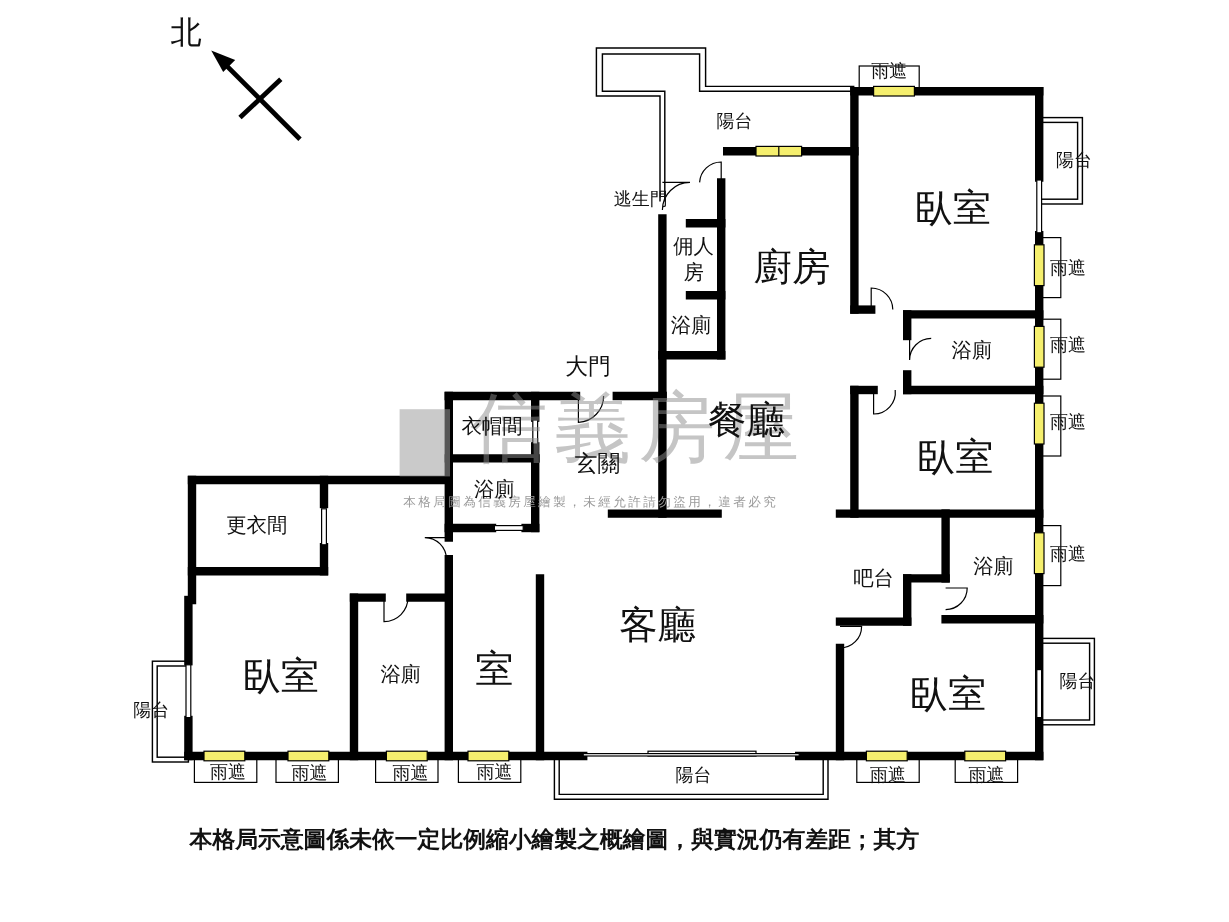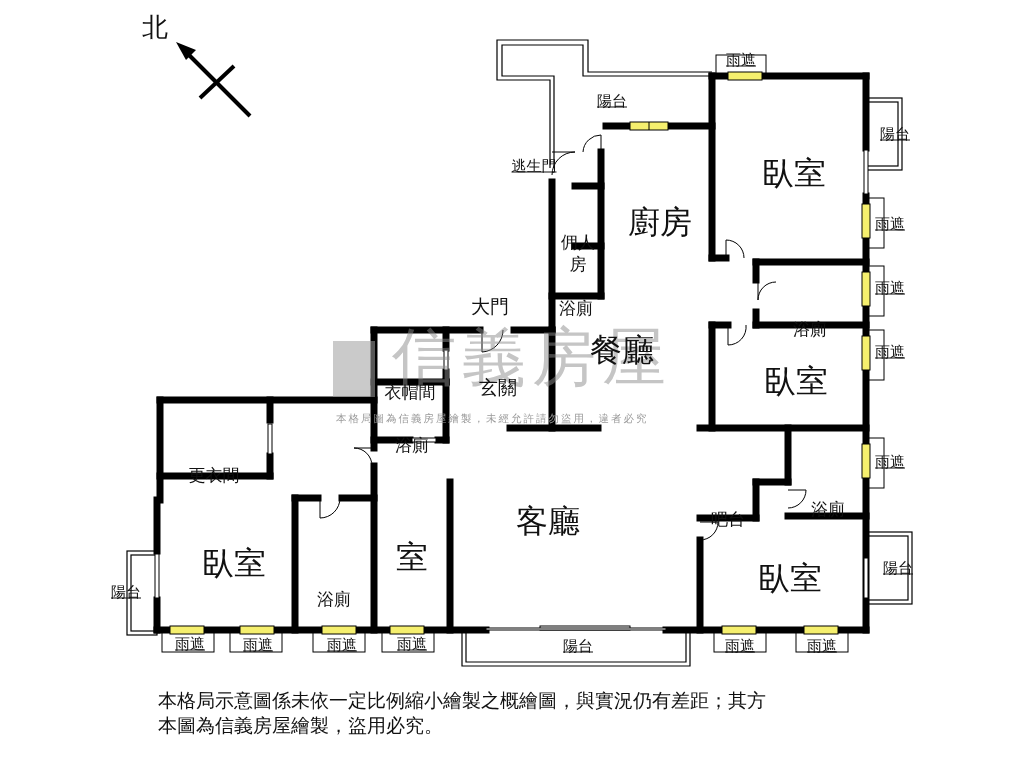--- a/index.html
+++ b/index.html
@@ -1,28 +1,28 @@
 <!DOCTYPE html>
 <html><head>
 <meta charset="utf-8">
 <style>
   html, body { margin: 0; padding: 0; background: #ffffff; }
   body { width: 1024px; height: 768px; position: relative; overflow: hidden; font-family: "DejaVu Serif", "Liberation Serif", serif; }
   #plan { position: absolute; left: 0; top: 0; width: 1024px; height: 768px; }
   .lbl { position: absolute; color: #111; white-space: nowrap; line-height: 1; transform: translate(-50%, -50%); font-family: "DejaVu Serif", "Liberation Serif", serif; }
   .lbl.room { font-size: 32px; }
-  .lbl.small { font-size: 17px; margin-top: 36px; }
-  .lbl.tiny { font-size: 15px; text-decoration: underline; }
+  .lbl.small { font-size: 17px; }
+  .lbl.tiny { font-size: 15px; }
   .lbl.mid { font-size: 19px; }
   .north-label { position: absolute; left: 142px; top: 10px; font-size: 26px; color: #111; font-family: "DejaVu Serif", "Liberation Serif", serif; }
   .wm-logo { position: absolute; left: 333px; top: 341px; width: 42px; height: 56px; background: #9e9e9e; opacity: 0.55; }
   .wm-text { position: absolute; left: 392px; top: 330px; font-size: 64px; color: #8c8c8c; opacity: 0.5; font-family: Liberation Mono, monospace; letter-spacing: 6px; line-height: 1; }
   .wm-sub { position: absolute; left: 336px; top: 412px; font-size: 10.5px; color: #9a9a9a; letter-spacing: 2px; font-family: Liberation Sans, sans-serif; white-space: nowrap; }
   .disclaimer { position: absolute; left: 158px; top: 688px; width: 740px; font-size: 19px; line-height: 25px; color: #111; font-family: "DejaVu Serif", "Liberation Serif", serif; }
-  .disclaimer div { white-space: nowrap; }
+  .disclaimer div { white-space: nowrap; font-weight: bold; }
 </style>
 </head>
 <body>
 
 <svg id="plan" viewBox="0 0 1024 768" xmlns="http://www.w3.org/2000/svg">
 
   <g>
     <line x1="250" y1="116" x2="186" y2="52" stroke="#000" stroke-width="4"></line>
     <polygon points="176,42 196,50 186,60" fill="#000"></polygon>
     <line x1="200" y1="98" x2="234" y2="66" stroke="#000" stroke-width="4"></line>
@@ -205,14 +205,13 @@
 <div class="lbl tiny" style="left:890px;top:462px">雨遮</div>
 <div class="lbl tiny" style="left:190px;top:644px">雨遮</div>
 <div class="lbl tiny" style="left:258px;top:645px">雨遮</div>
 <div class="lbl tiny" style="left:342px;top:645px">雨遮</div>
 <div class="lbl tiny" style="left:412px;top:644px">雨遮</div>
 <div class="lbl tiny" style="left:740px;top:646px">雨遮</div>
 <div class="lbl tiny" style="left:822px;top:646px">雨遮</div>
 
 <div class="disclaimer">
   <div>本格局示意圖係未依一定比例縮小繪製之概繪圖，與實況仍有差距；其方</div>
-  <div>本圖為信義房屋繪製，盜用必究。</div>
 </div>
 
 </body></html>

